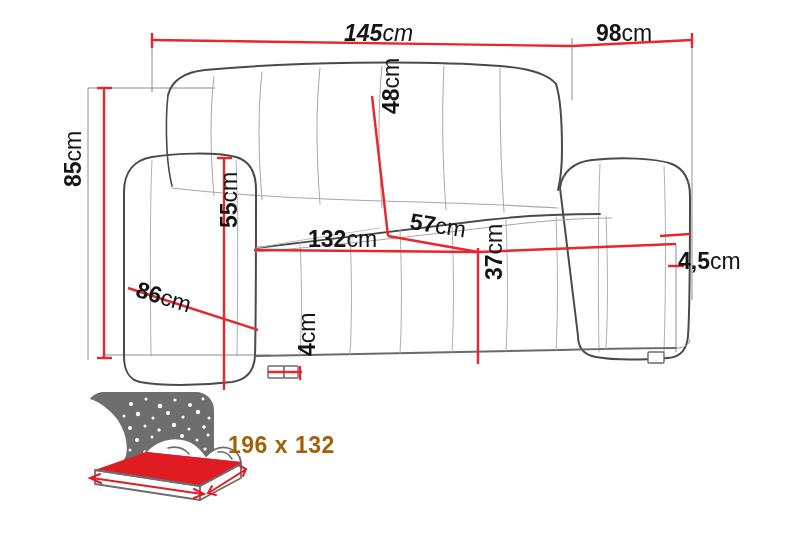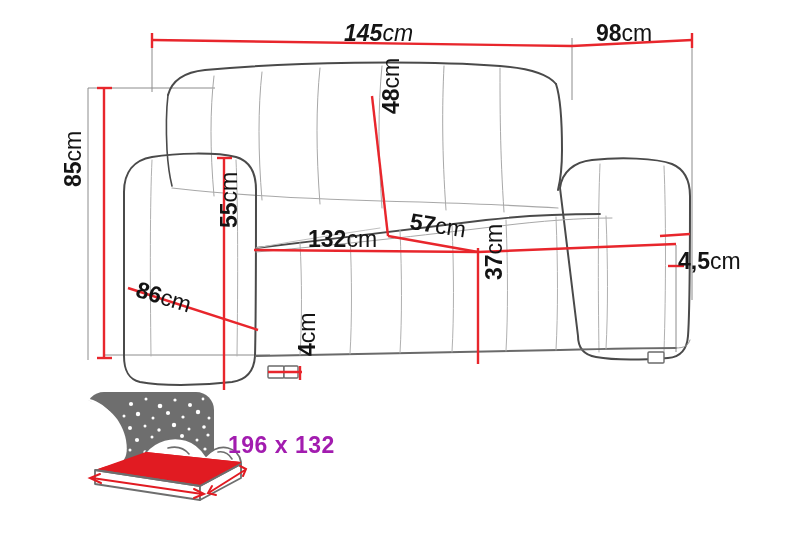--- a/index.html
+++ b/index.html
@@ -30,21 +30,21 @@
   }
   .dim-label .num {
     font-weight: 700;
   }
   .dim-label .unit {
     font-weight: 400;
   }
   .bed-size-label {
     position: absolute;
     white-space: nowrap;
-    color: #a21caf;
+    color: #a16207;
     font-weight: 700;
     font-size: 23px;
     font-family: "Liberation Sans", sans-serif;
     letter-spacing: 0.5px;
   }
 </style>
 </head>
 <body>
 
 <svg id="canvas" viewBox="0 0 800 533" xmlns="http://www.w3.org/2000/svg">

